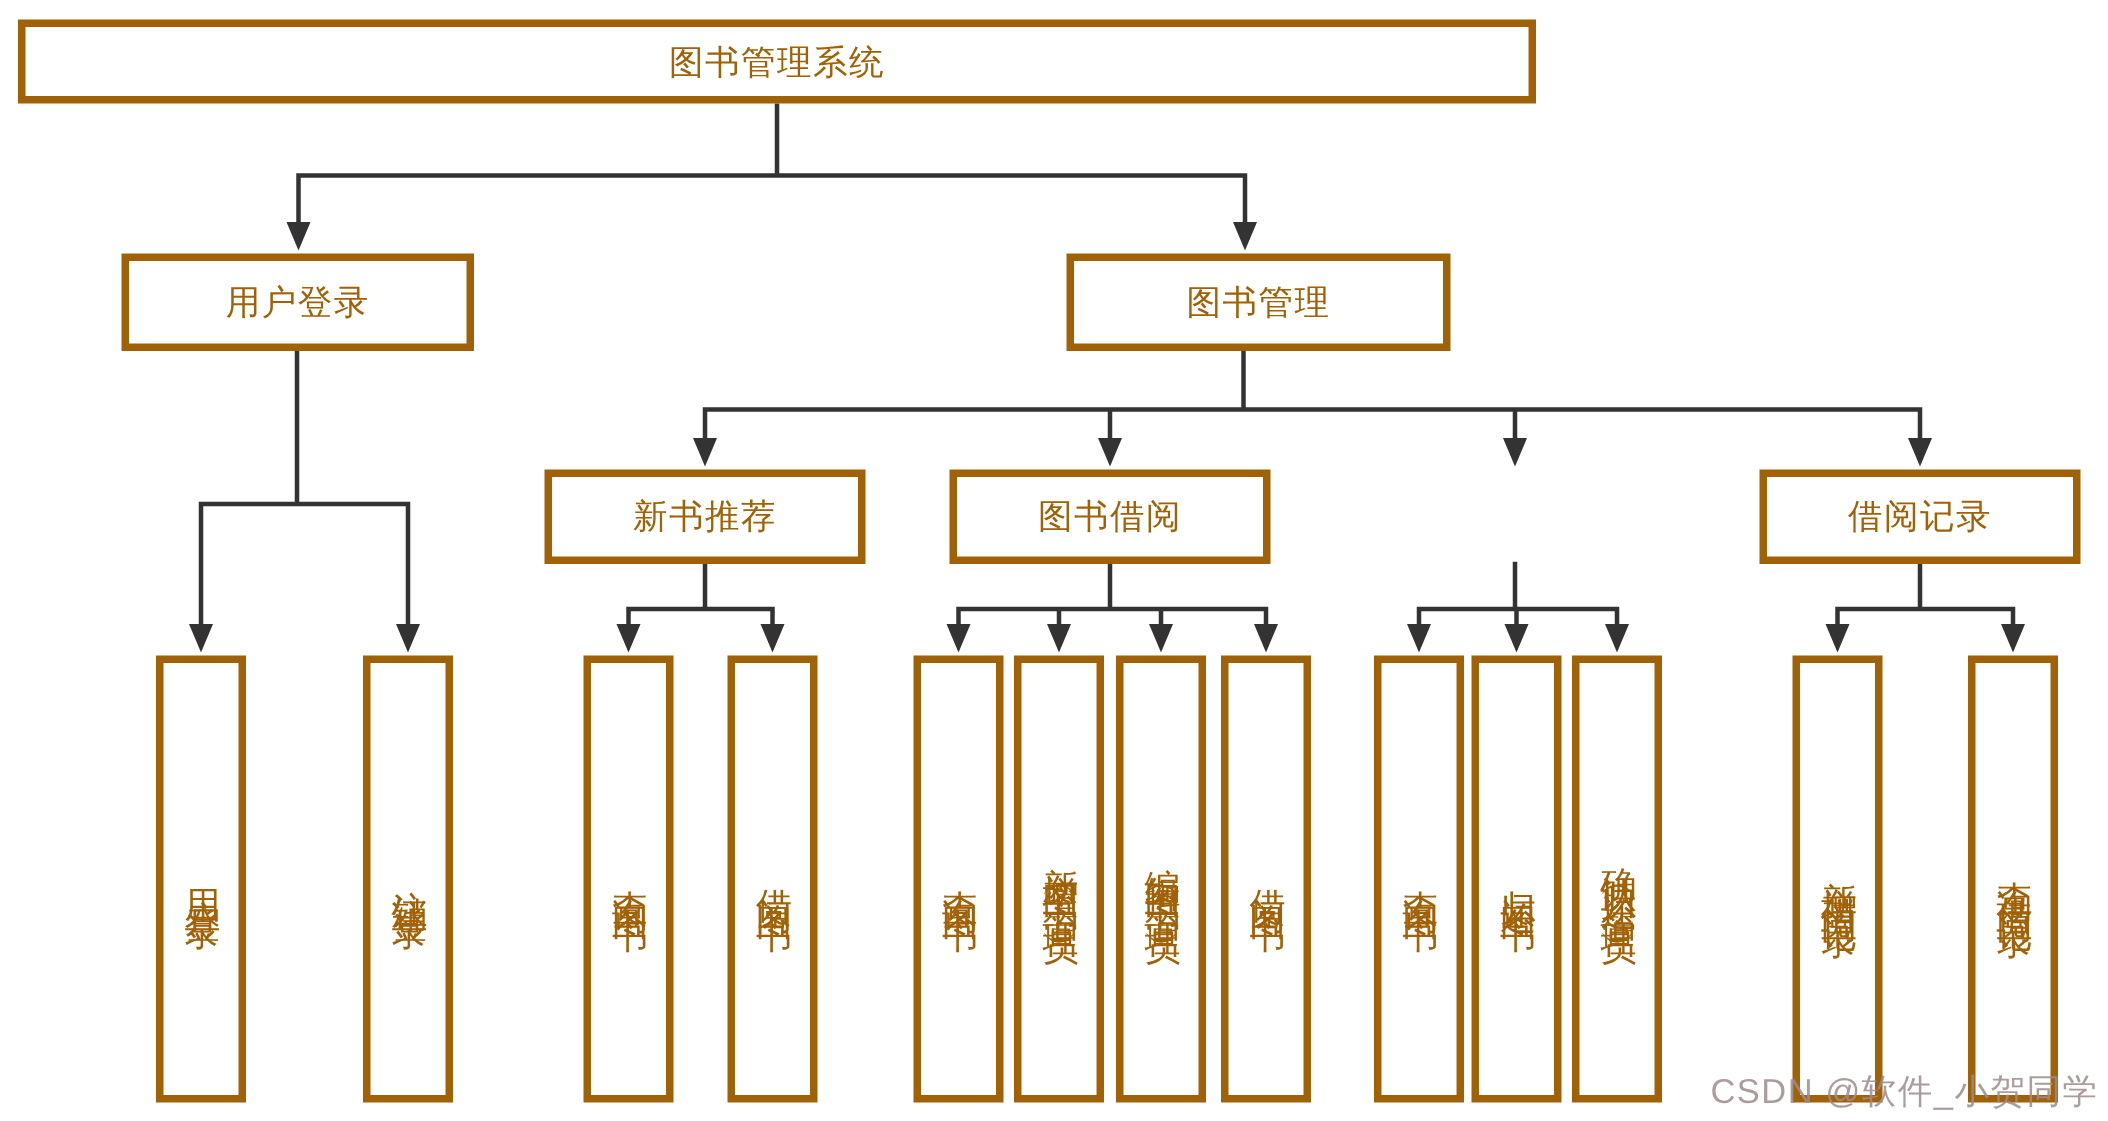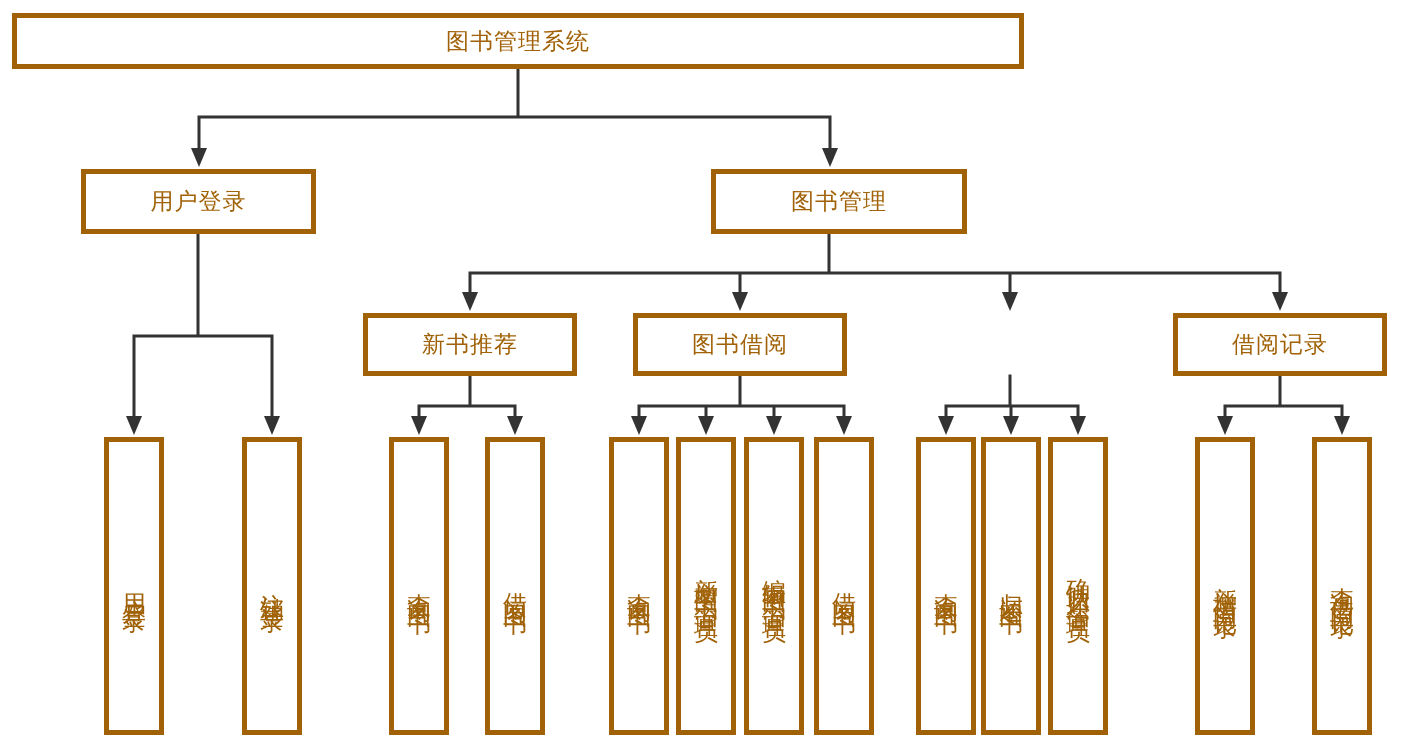--- a/index.html
+++ b/index.html
@@ -143,14 +143,15 @@
   <div class="node leaf p5">查询图书</div>
   <div class="node leaf p6">新增图书（管理员）</div>
   <div class="node leaf p7">编辑图书（管理员）</div>
   <div class="node leaf p8">借阅图书</div>
   <div class="node leaf p9">查询图书</div>
   <div class="node leaf p10">归还图书</div>
   <div class="node leaf p11">确认归还（管理员）</div>
   <div class="node leaf p12">新增借阅记录</div>
   <div class="node leaf p13">查询借阅记录</div>
 
+  <div class="watermark">CSDN @软件_小贺同学</div>
 
 </div>
 
 </body></html>

